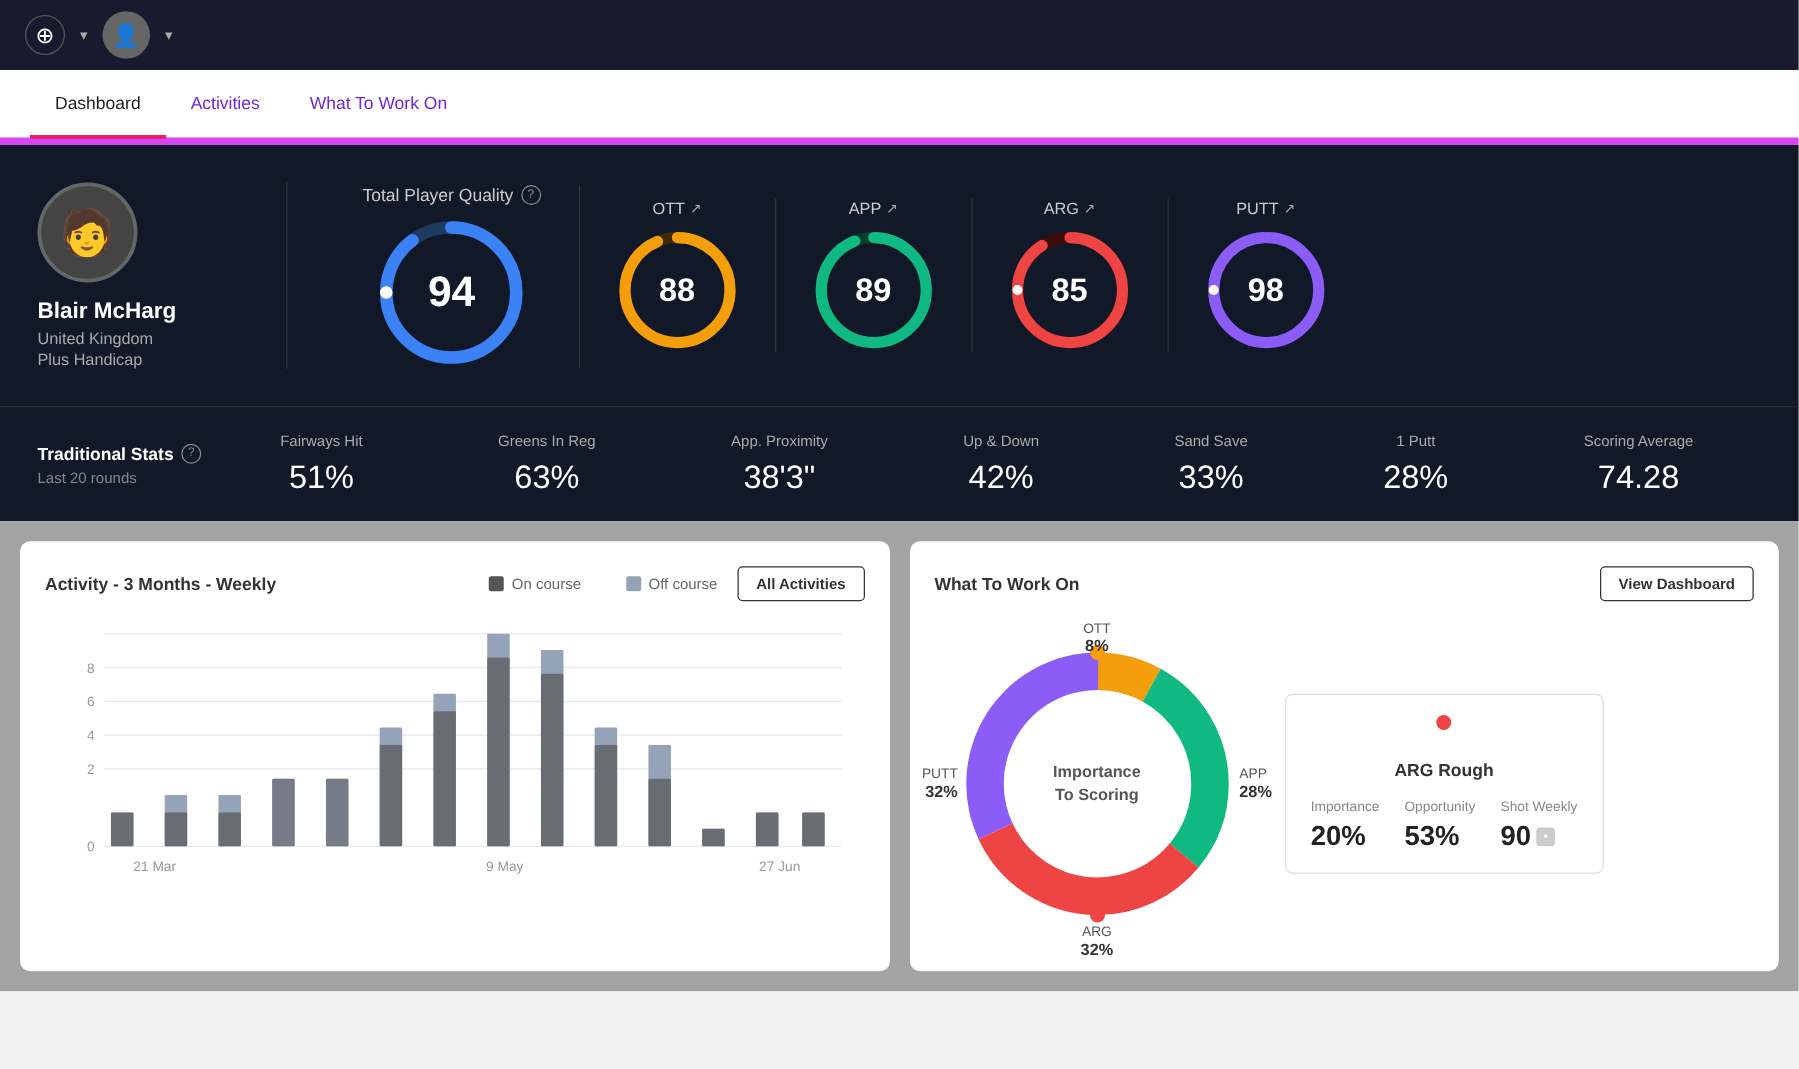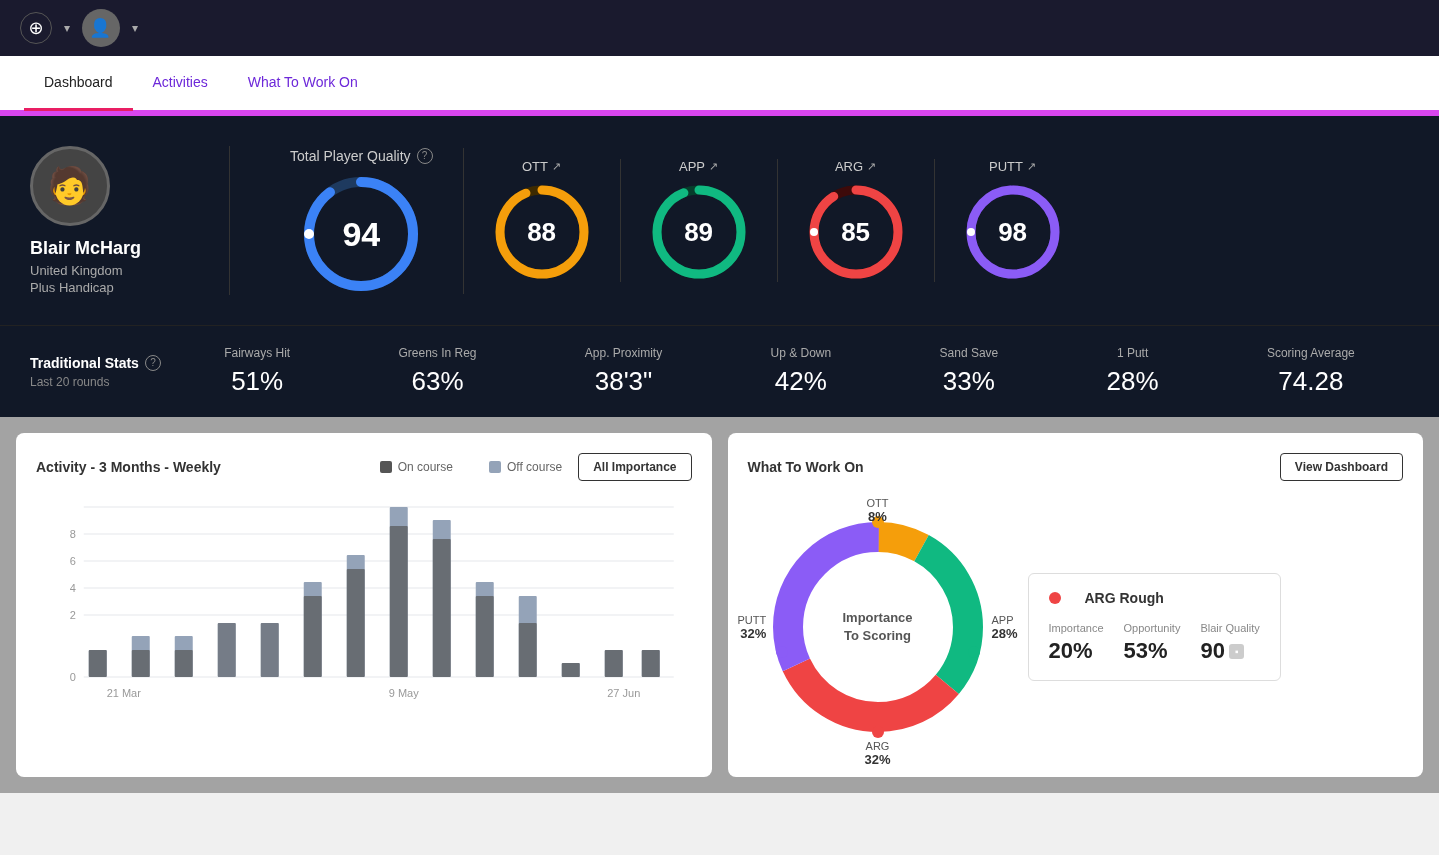--- a/index.html
+++ b/index.html
@@ -261,20 +261,21 @@
       background: #fff;
     }
     .detail-card-title {
       display: flex;
       align-items: center;
       gap: 24px;
       font-size: 14px;
       font-weight: bold;
       color: #333;
       margin-bottom: 16px;
+      flex-direction: column;
     }
     .detail-dot {
       width: 12px; height: 12px; border-radius: 50%;
     }
     .detail-metrics {
       display: flex;
       gap: 20px;
     }
     .detail-metric { display: flex; flex-direction: column; align-items: flex-start; }
     .detail-metric-label { font-size: 11px; color: #888; margin-bottom: 4px; }
@@ -465,21 +466,21 @@
         <div class="card-legend">
           <div class="legend-item">
             <div class="legend-dot" style="background:#555;"></div>
             <span>On course</span>
           </div>
           <div class="legend-item">
             <div class="legend-dot" style="background:#94a3b8;"></div>
             <span>Off course</span>
           </div>
         </div>
-        <button class="all-activities-btn">All Importance</button>
+        <button class="all-activities-btn">All Activities</button>
       </div>
     </div>
 
     <div class="bar-chart-area">
       <svg class="bar-chart-svg" viewBox="0 0 640 220">
 
         <line x1="40" y1="10" x2="630" y2="10" stroke="#e5e7eb" stroke-width="1"></line>
         <line x1="40" y1="37" x2="630" y2="37" stroke="#e5e7eb" stroke-width="1"></line>
         <line x1="40" y1="64" x2="630" y2="64" stroke="#e5e7eb" stroke-width="1"></line>
         <line x1="40" y1="91" x2="630" y2="91" stroke="#e5e7eb" stroke-width="1"></line>
@@ -601,21 +602,21 @@
         <div class="detail-metrics">
           <div class="detail-metric">
             <div class="detail-metric-label">Importance</div>
             <div class="detail-metric-value">20%</div>
           </div>
           <div class="detail-metric">
             <div class="detail-metric-label">Opportunity</div>
             <div class="detail-metric-value">53%</div>
           </div>
           <div class="detail-metric">
-            <div class="detail-metric-label">Blair Quality</div>
+            <div class="detail-metric-label">Shot Weekly</div>
             <div style="display:flex;align-items:center;">
               <div class="detail-metric-value">90</div>
               <span class="detail-metric-badge">▪</span>
             </div>
           </div>
         </div>
       </div>
     </div>
   </div>
 </div>

